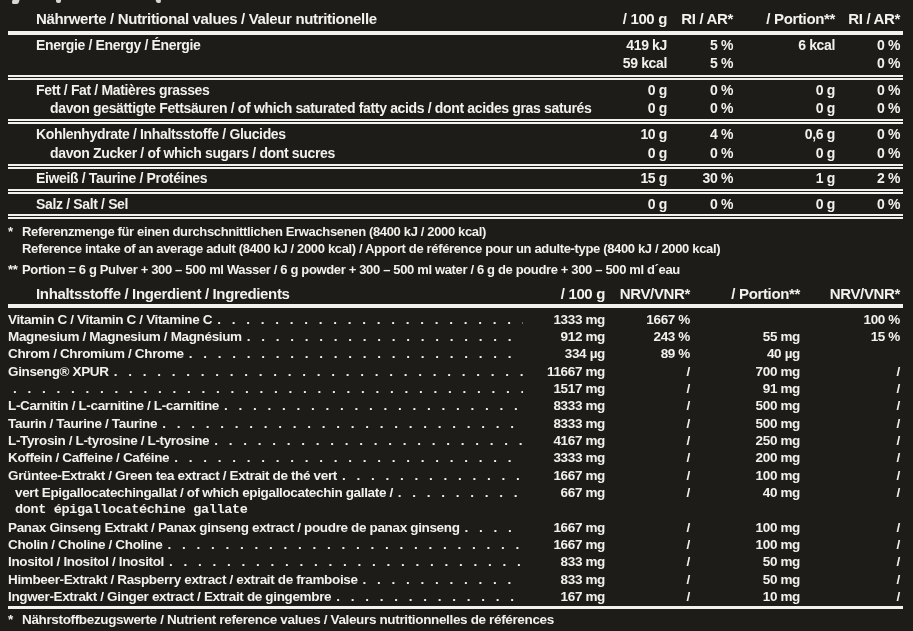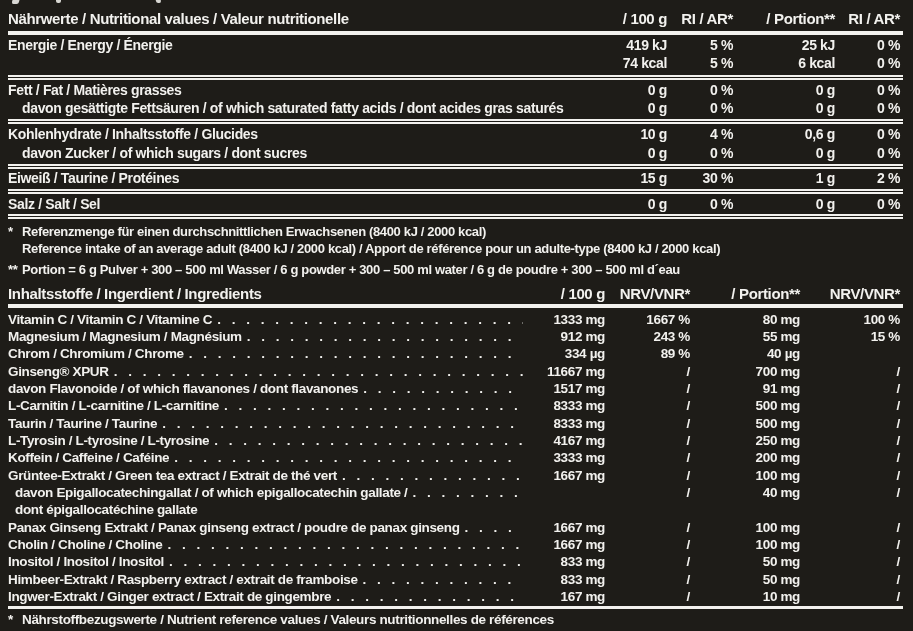--- a/index.html
+++ b/index.html
@@ -15,21 +15,21 @@
     overflow:hidden;
     letter-spacing:-0.35px;
   }
   
   .clipmarks{position:absolute;top:0;left:8px;height:5px;width:300px;}
   .clipmarks i{position:absolute;top:0;background:#d8d7d3;border-radius:0 0 2px 2px;}
   .clipmarks i.m1{left:4px;width:7px;height:4px;transform:skewX(-14deg);}
   .clipmarks i.m2{left:48px;width:5px;height:3px;}
   .clipmarks i.m3{left:148px;width:5px;height:3px;transform:skewX(10deg);}
 
-  .row{position:relative;height:17px;line-height:17px;font-size:14px;white-space:nowrap;}
+  .row{position:relative;height:17px;line-height:17px;font-size:14px;white-space:nowrap;margin-left:28px;}
   .row.head1,.row.head2{height:20px;line-height:20px;font-size:15px;}
   .row.two{height:35px;}
   .row.two .cell div{line-height:17.5px;}
   .lbl{white-space:nowrap;}
   .lbl.ind{padding-left:14px;}
 
   .cell{position:absolute;top:0;width:140px;text-align:right;white-space:nowrap;}
   .tc1{right:236px}.tc2{right:170px}.tc3{right:68px}.tc4{right:3px}
   .ic1{right:298px}.ic2{right:213px}.ic3{right:103px}.ic4{right:3px}
 
@@ -48,21 +48,21 @@
   
   .irow{position:relative;height:17.35px;line-height:17.35px;font-size:13.5px;white-space:nowrap;}
   .lt{display:flex;width:calc(100% - 380px);overflow:hidden;text-align:right;}
   .ilbl{flex:0 0 auto;}
   .ilbl.ind2{padding-left:7px;}
   .lead{flex:1 1 auto;overflow:hidden;margin-left:5px;}
   .lead::after{
     content:". . . . . . . . . . . . . . . . . . . . . . . . . . . . . . . . . . . . . . . . . . . . . . . . . . . . . . . . . . . .";
     letter-spacing:3.5px;
   }
-  .cont{padding-left:7px;}
+  .cont{padding-left:7px;font-family:Liberation Mono, monospace;}
 
   .footer{display:flex;font-size:13.5px;line-height:16px;white-space:nowrap;}
   .footer .star{flex:0 0 14px;}
 </style>
 </head>
 <body>
 
 <div class="sheet">
 
   <div class="clipmarks">
@@ -77,28 +77,27 @@
     <div class="cell tc2">RI / AR*</div>
     <div class="cell tc3">/ Portion**</div>
     <div class="cell tc4">RI / AR*</div>
   </div>
   <div class="rule thick mt2"></div>
 
   <div class="row two mt2">
     <div class="lbl">Energie / Energy / Énergie</div>
     <div class="cell tc1">
       <div>419 kJ</div>
-      <div>74 kcal</div>
+      <div>59 kcal</div>
     </div>
     <div class="cell tc2">
       <div>5 %</div>
       <div>5 %</div>
     </div>
     <div class="cell tc3">
-      <div>25 kJ</div>
       <div>6 kcal</div>
     </div>
     <div class="cell tc4">
       <div>0 %</div>
       <div>0 %</div>
     </div>
   </div>
   <div class="rule double mt3"></div>
 
   <div class="row mt2">
@@ -174,21 +173,20 @@
 
   <div class="mt3">
 
     <div class="irow">
       <div class="lt">
           <span class="ilbl">Vitamin C / Vitamin C / Vitamine C</span>
           <span class="lead"></span>
         </div>
       <div class="cell ic1">1333 mg</div>
       <div class="cell ic2">1667 %</div>
-      <div class="cell ic3">80 mg</div>
       <div class="cell ic4">100 %</div>
     </div>
 
     <div class="irow">
       <div class="lt">
           <span class="ilbl">Magnesium / Magnesium / Magnésium</span>
           <span class="lead"></span>
         </div>
       <div class="cell ic1">912 mg</div>
       <div class="cell ic2">243 %</div>
@@ -212,21 +210,20 @@
           <span class="lead"></span>
         </div>
       <div class="cell ic1">11667 mg</div>
       <div class="cell ic2">/</div>
       <div class="cell ic3">700 mg</div>
       <div class="cell ic4">/</div>
     </div>
 
     <div class="irow">
       <div class="lt">
-          <span class="ilbl">davon Flavonoide / of which flavanones / dont flavanones</span>
           <span class="lead"></span>
         </div>
       <div class="cell ic1">1517 mg</div>
       <div class="cell ic2">/</div>
       <div class="cell ic3">91 mg</div>
       <div class="cell ic4">/</div>
     </div>
 
     <div class="irow">
       <div class="lt">
@@ -278,23 +275,24 @@
           <span class="lead"></span>
         </div>
       <div class="cell ic1">1667 mg</div>
       <div class="cell ic2">/</div>
       <div class="cell ic3">100 mg</div>
       <div class="cell ic4">/</div>
     </div>
 
     <div class="irow">
       <div class="lt">
-          <span class="ilbl ind2">davon Epigallocatechingallat / of which epigallocatechin gallate /</span>
-          <span class="lead"></span>
-        </div>
+          <span class="ilbl ind2">vert Epigallocatechingallat / of which epigallocatechin gallate /</span>
+          <span class="lead"></span>
+        </div>
+      <div class="cell ic1">667 mg</div>
       <div class="cell ic2">/</div>
       <div class="cell ic3">40 mg</div>
       <div class="cell ic4">/</div>
     </div>
     <div class="irow">
       <div class="cont">dont épigallocatéchine gallate</div>
     </div>
 
     <div class="irow">
       <div class="lt">

